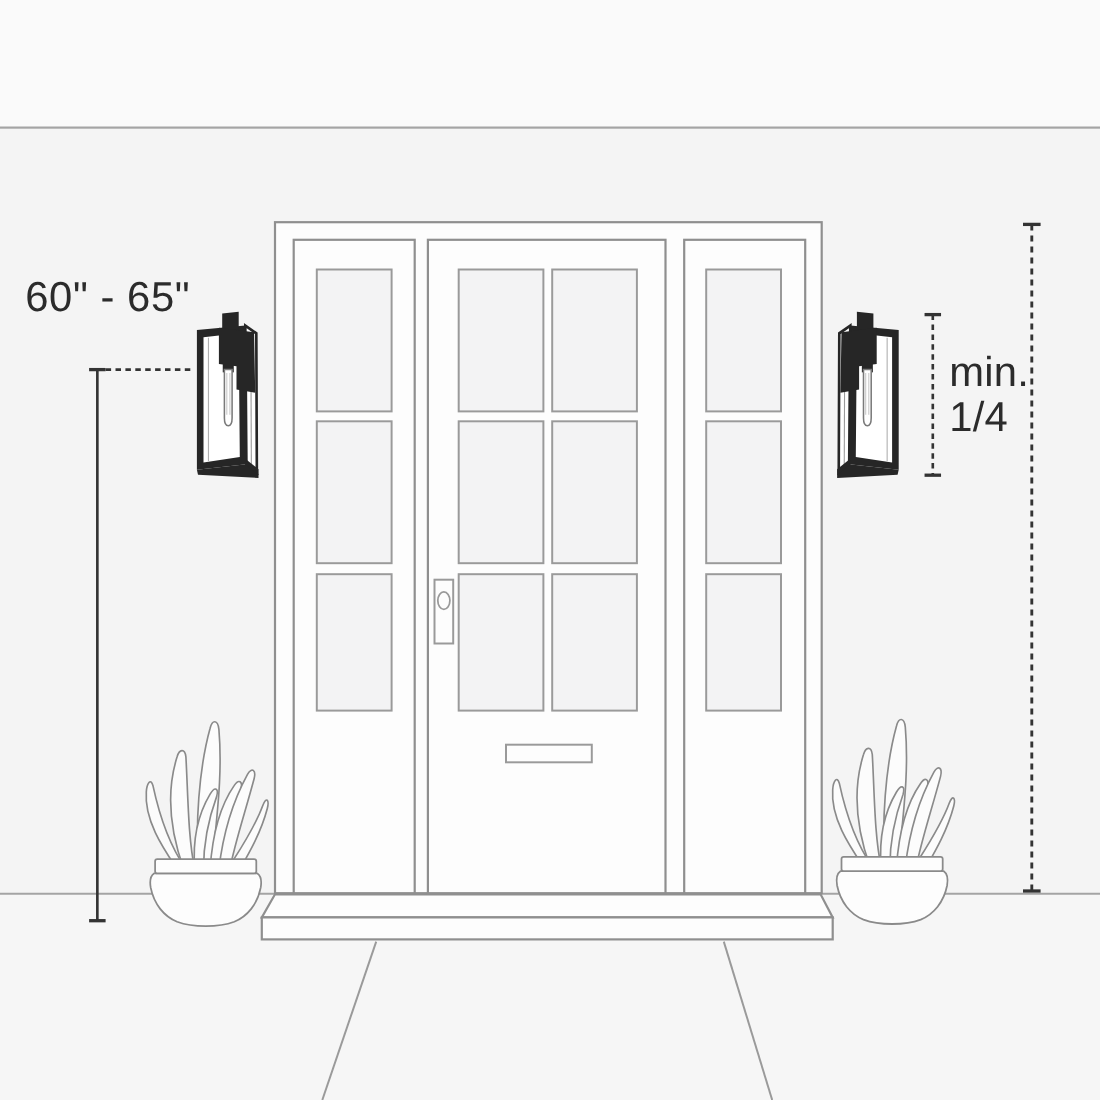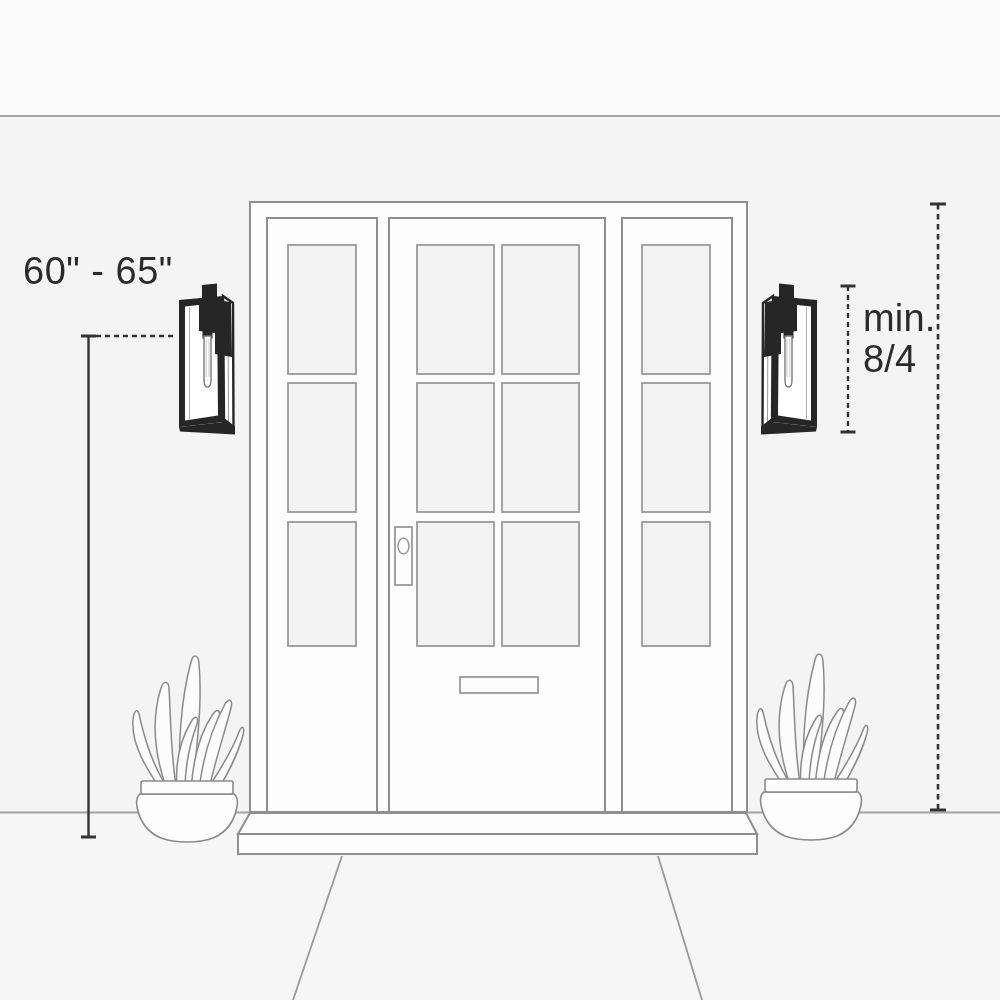--- a/index.html
+++ b/index.html
@@ -18,21 +18,21 @@
     position:absolute;left:0;top:0;width:1000px;height:115px;
     background:var(--c-sky_band);
     border-bottom:2px solid var(--c-outline_light);
   }
   .scene-svg{position:absolute;left:0;top:0;}
   .lbl{
     position:absolute;color:var(--c-text);
     font-size:38px;line-height:41px;letter-spacing:.5px;white-space:nowrap;
   }
   .lbl-height{left:23px;top:251px;}
-  .lbl-min{left:863px;top:298px;letter-spacing:.2px;}
+  .lbl-min{left:863px;top:319px;letter-spacing:.2px;}
   
   .white-shape{fill:var(--c-structure_fill);stroke:var(--c-outline);stroke-width:2;}
   .pane{fill:var(--c-pane_fill);stroke:#9a9a9a;stroke-width:1.8;}
   .thin{stroke:#9a9a9a;stroke-width:1.8;fill:none;}
   .groundline{stroke:var(--c-outline_light);stroke-width:1.8;fill:none;}
   .fg{fill:var(--c-foreground);}
   .dim{stroke:var(--c-dimension);fill:none;}
   .leaf{fill:#fcfcfc;stroke:#8a8a8a;stroke-width:1.5;stroke-linejoin:round;}
   .potpart{fill:#fdfdfd;stroke:#8a8a8a;stroke-width:1.6;stroke-linejoin:round;}
 </style>
@@ -143,16 +143,16 @@
       <line class="dim" x1="938" y1="204" x2="938" y2="810" stroke-width="2.6" stroke-dasharray="5.5 4.5"></line>
       <line class="dim" x1="930" y1="204" x2="946" y2="204" stroke-width="3"></line>
       <line class="dim" x1="930" y1="810" x2="946" y2="810" stroke-width="3"></line>
     </g>
   </svg>
 
   <div class="lbl lbl-height">60" - 65"</div>
 
   <div class="lbl lbl-min">
     <div>min.</div>
-    <div>8/4</div>
+    <div>1/4</div>
   </div>
 
 </div>
 
 </body></html>

